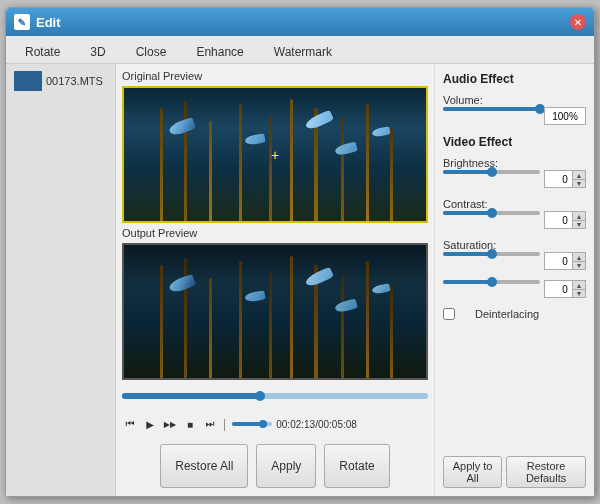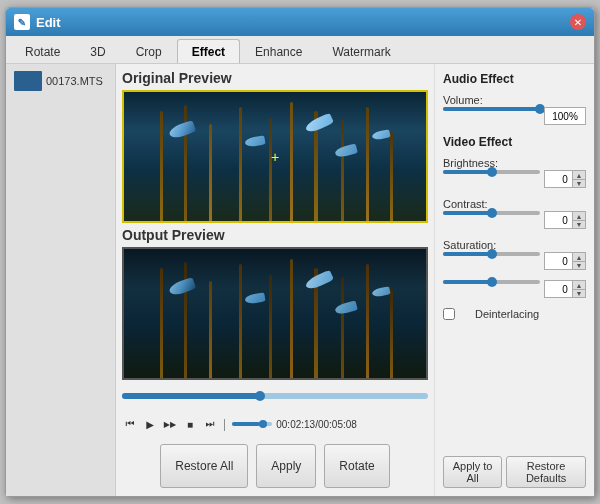--- a/index.html
+++ b/index.html
@@ -127,23 +127,23 @@
       gap: 4px;
       overflow: hidden;
     }
     .preview-section {
       display: flex;
       flex-direction: column;
       gap: 4px;
       flex: 1;
     }
     .preview-label {
-      font-size: 14px;
-      color: #333;
-      font-weight: bold;
+      font-size: 11px;
+      color: #333;
+      font-weight: normal;
     }
     .preview-box {
       background: #1a3a50;
       border: 2px solid #d4c000;
       position: relative;
       flex: 1;
       overflow: hidden;
       min-height: 0;
     }
     .preview-box.output {
@@ -395,22 +395,21 @@
     <div class="title-bar-left">
       <div class="title-icon">✎</div>
       <span>Edit</span>
     </div>
     <button class="close-btn">✕</button>
   </div>
 
   <div class="tabs-bar">
     <div class="tab">Rotate</div>
     <div class="tab">3D</div>
-    <div class="tab">Crop</div>
-    <div class="tab active">Effect</div>
+    <div class="tab">Close</div>
     <div class="tab">Enhance</div>
     <div class="tab">Watermark</div>
   </div>
 
   <div class="main-content">
 
     <div class="left-panel">
       <div class="file-item">
         <div class="file-thumb"></div>
         <span>00173.MTS</span>

